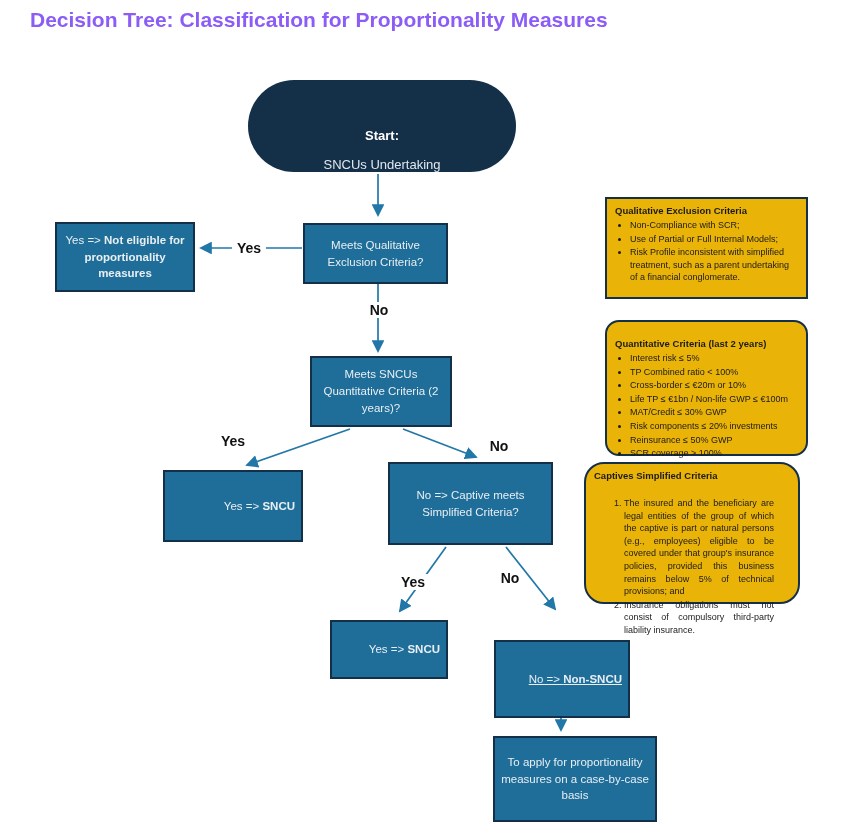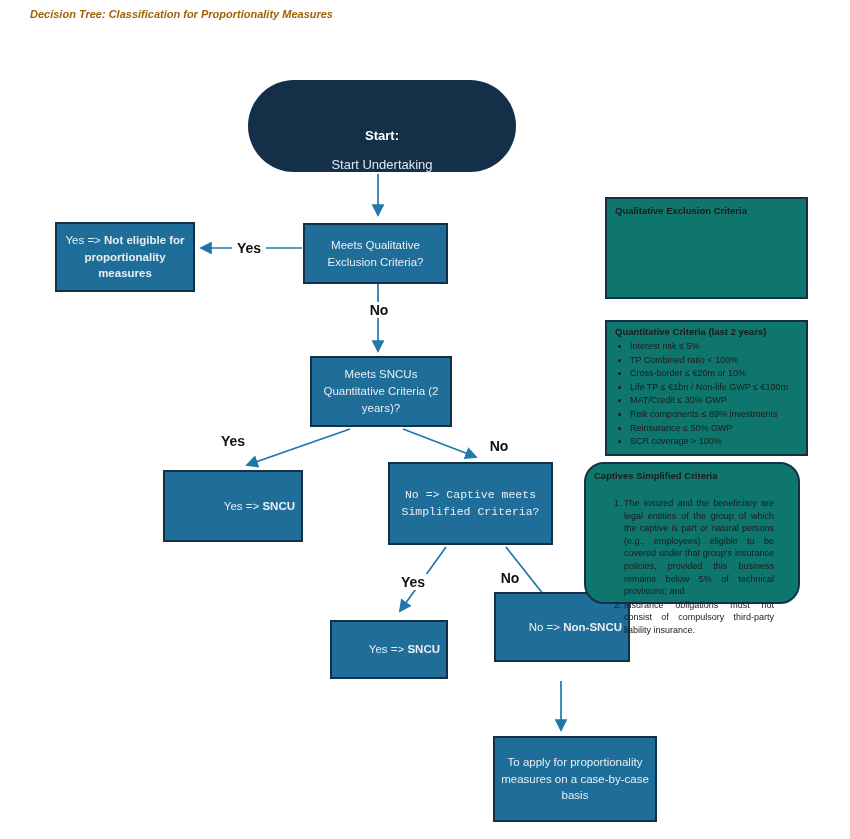--- a/index.html
+++ b/index.html
@@ -3,21 +3,21 @@
 <meta charset="utf-8">
 <style>
   html,body { margin:0; padding:0; background:#ffffff; }
   #canvas {
     position:relative; width:850px; height:839px;
     font-family:"Liberation Sans", sans-serif;
     background:#ffffff; overflow:hidden;
   }
   .page-title {
     position:absolute; left:30px; top:8px;
-    font-size:11px; font-weight:bold; color:#a16207;font-style:italic;
+    font-size:21px; font-weight:bold; color:#8b5cf6;
   }
   .flow-box {
     position:absolute; box-sizing:border-box;
     background:#1e6e99; border:2px solid #143049;
     color:#e9eef3; font-size:11.5px; line-height:1.45;
     display:flex; align-items:center; justify-content:flex-end;
     text-align:center; padding:4px 6px;
   }
   .start-pill {
     position:absolute; box-sizing:border-box;
@@ -27,28 +27,28 @@
   }
   .start-pill .l1 { font-weight:bold; font-size:13px; margin-bottom:14px; }
   .start-pill .l2 { font-size:13px; color:#dfe7ee; }
   .edge-label {
     position:absolute; transform:translate(-50%,-50%);
     font-size:14px; color:#111111; white-space:nowrap;font-weight:bold;
   }
   .edge-label.bg { background:#ffffff; padding:0 5px; }
   .info-box {
     position:absolute; box-sizing:border-box;
-    background:#0f766e; border:2px solid #143049;
+    background:#eab308; border:2px solid #143049;
     color:#1b1b1b; padding:6px 8px 4px 8px;
   }
   .info-box .ib-title { font-weight:bold; font-size:9.5px; margin-bottom:3px; }
   .info-box ul { margin:0; padding-left:15px; }
   .info-box ol { margin:16px; padding-left:14px; }
   .info-box li { font-size:9px; line-height:1.4; margin-bottom:1px; }
-  .info-box.pad-top { padding-top:4px; }
+  .info-box.pad-top { padding-top:16px;border-radius:14px; }
   .info-box.justify li { text-align:justify; }
   #edges { position:absolute; left:0; top:0; pointer-events:none; }
 </style>
 </head>
 <body>
 
 <div id="canvas">
 
   <div class="page-title">Decision Tree: Classification for Proportionality Measures</div>
 
@@ -63,75 +63,80 @@
     <line x1="378" y1="275" x2="378" y2="351" stroke="#2177a8" stroke-width="1.7" marker-end="url(#arrow)"></line>
     <line x1="350" y1="429" x2="247" y2="465" stroke="#2177a8" stroke-width="1.7" marker-end="url(#arrow)"></line>
     <line x1="403" y1="429" x2="476" y2="457" stroke="#2177a8" stroke-width="1.7" marker-end="url(#arrow)"></line>
     <line x1="446" y1="547" x2="400" y2="611" stroke="#2177a8" stroke-width="1.7" marker-end="url(#arrow)"></line>
     <line x1="506" y1="547" x2="555" y2="609" stroke="#2177a8" stroke-width="1.7" marker-end="url(#arrow)"></line>
     <line x1="561" y1="681" x2="561" y2="730" stroke="#2177a8" stroke-width="1.7" marker-end="url(#arrow)"></line>
   </svg>
 
   <div class="start-pill" style="left:248px; top:80px; width:268px; height:92px;">
     <div class="l1">Start:</div>
-    <div class="l2">Start Undertaking</div>
+    <div class="l2">SNCUs Undertaking</div>
   </div>
 
   <div class="flow-box" style="left:303px; top:223px; width:145px; height:61px;">
     <span>Meets Qualitative Exclusion Criteria?</span>
   </div>
 
   <div class="flow-box" style="left:55px; top:222px; width:140px; height:70px;">
     <span><span>Yes =&gt; </span><b>Not eligible for proportionality measures</b></span>
   </div>
 
   <div class="flow-box" style="left:310px; top:356px; width:142px; height:71px;">
     <span>Meets SNCUs Quantitative Criteria (2 years)?</span>
   </div>
 
   <div class="flow-box" style="left:163px; top:470px; width:140px; height:72px;">
     <span><span>Yes =&gt; </span><b>SNCU</b></span>
   </div>
 
-  <div class="flow-box" style="left:388px; top:462px; width:165px; height:83px;font-family:Liberation Mono, monospace;">
+  <div class="flow-box" style="left:388px; top:462px; width:165px; height:83px;">
     <span>No =&gt; Captive meets Simplified Criteria?</span>
   </div>
 
   <div class="flow-box" style="left:330px; top:620px; width:118px; height:59px;">
     <span><span>Yes =&gt; </span><b>SNCU</b></span>
   </div>
 
-  <div class="flow-box" style="left:494px; top:592px; width:136px; height:70px;">
+  <div class="flow-box" style="left:494px; top:640px; width:136px; height:78px;text-decoration:underline;">
     <span><span>No =&gt; </span><b>Non-SNCU</b></span>
   </div>
 
   <div class="flow-box" style="left:493px; top:736px; width:164px; height:86px;">
     <span>To apply for proportionality measures on a case-by-case basis</span>
   </div>
 
   <span class="edge-label bg" style="left:249px; top:248px;">Yes</span>
   <span class="edge-label bg" style="left:379px; top:310px;">No</span>
   <span class="edge-label" style="left:233px; top:441px;">Yes</span>
   <span class="edge-label" style="left:499px; top:446px;">No</span>
   <span class="edge-label bg" style="left:413px; top:582px;">Yes</span>
   <span class="edge-label" style="left:510px; top:578px;">No</span>
 
   <div class="info-box" style="left:605px; top:197px; width:203px; height:102px;">
     <div class="ib-title">Qualitative Exclusion Criteria</div>
+    <ul>
+      <li>Non-Compliance with SCR;</li>
+      <li>Use of Partial or Full Internal Models;</li>
+      <li>Risk Profile inconsistent with simplified treatment, such as a parent undertaking of a financial conglomerate.</li>
+    </ul>
   </div>
 
   <div class="info-box pad-top" style="left:605px; top:320px; width:203px; height:136px;">
     <div class="ib-title">Quantitative Criteria (last 2 years)</div>
     <ul>
       <li>Interest risk ≤ 5%</li>
       <li>TP Combined ratio &lt; 100%</li>
       <li>Cross-border ≤ €20m or 10%</li>
       <li>Life TP ≤ €1bn / Non-life GWP ≤ €100m</li>
       <li>MAT/Credit ≤ 30% GWP</li>
-      <li>Risk components ≤ 89% investments</li>
+      <li>Risk components ≤ 20% investments</li>
       <li>Reinsurance ≤ 50% GWP</li>
       <li>SCR coverage &gt; 100%</li>
     </ul>
   </div>
 
   <div class="info-box justify" style="left:584px; top:462px; width:216px; height:142px;border-radius:20px;">
     <div class="ib-title">Captives Simplified Criteria</div>
     <ol>
       <li>The insured and the beneficiary are legal entities of the group of which the captive is part or natural persons (e.g., employees) eligible to be covered under that group's insurance policies, provided this business remains below 5% of technical provisions; and</li>
       <li>Insurance obligations must not consist of compulsory third-party liability insurance.</li>

